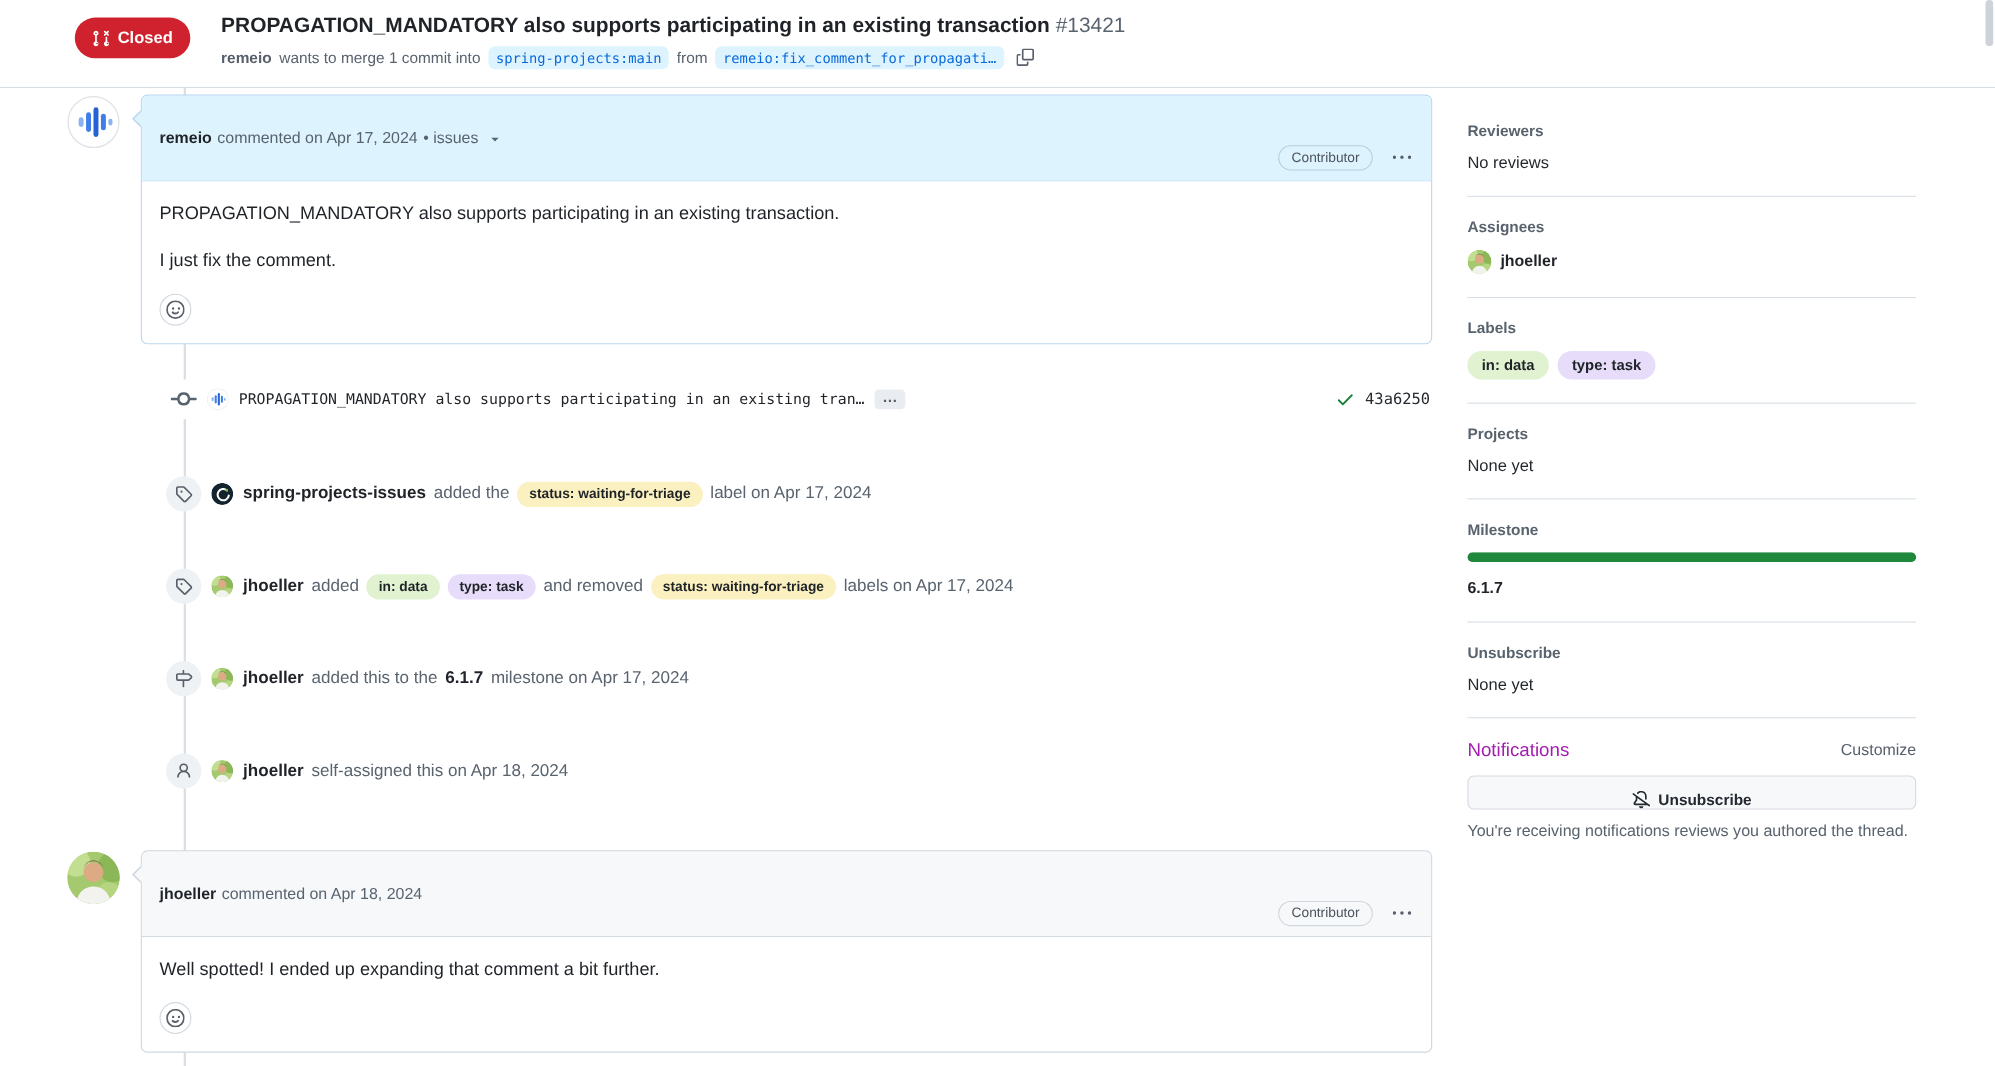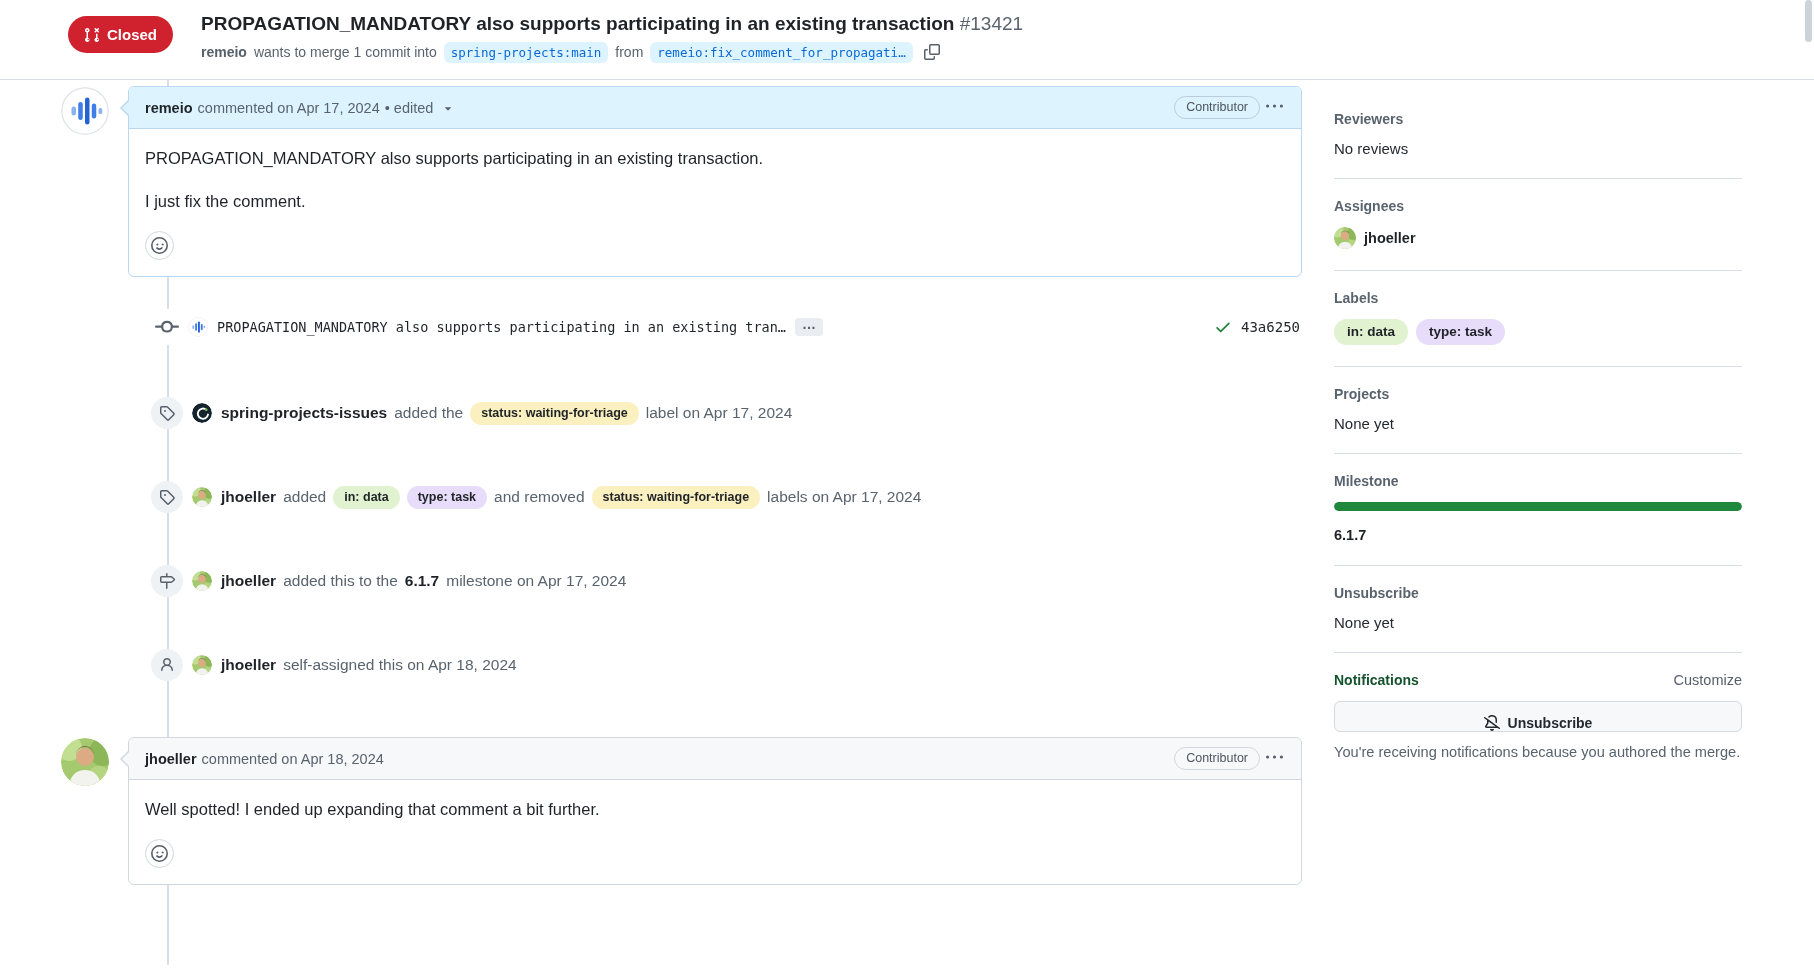--- a/index.html
+++ b/index.html
@@ -41,21 +41,21 @@
     font-size:14.5px; color:#59636e; position:relative; }
   .comment.gray .comment-header { background:#f6f8fa; border-bottom-color:#d0d7de; }
   .comment-header::before { content:""; position:absolute; left:-9px; top:13px;
     border:8px solid transparent; border-left:none; border-right-color:#bcd7f0; }
   .comment-header::after { content:""; position:absolute; left:-7.5px; top:13px;
     border:8px solid transparent; border-left:none; border-right-color:#ddf4ff; }
   .comment.gray .comment-header::before { border-right-color:#d0d7de; }
   .comment.gray .comment-header::after { border-right-color:#f6f8fa; }
   .comment-author { font-weight:700; color:#1f2328; }
   .caret-down { margin-left:3px; fill:#59636e; }
-  .header-right { margin-left:auto; display:flex; align-items:flex-start; gap:4px; }
+  .header-right { margin-left:auto; display:flex; align-items:center; gap:16px;margin-top:36px; }
   .assoc-badge { font-size:12.5px; color:#4d545c; border:1px solid #b8ccdd;
     padding:3px 11px; border-radius:999px; line-height:1.2; background:transparent; }
   .comment.gray .assoc-badge { border-color:#d0d7de; }
   .kebab-btn { background:none; border:none; cursor:pointer; padding:2px; }
   .kebab-btn svg { fill:#57606a; }
   .comment-body { padding:16px; font-size:16.5px; line-height:26px; color:#1f2328; }
   .comment-body p { margin:0 0 17px; }
   .reaction-btn { margin-top:2px; width:29px; height:29px; border:1px solid #d0d7de;
     border-radius:50%; background:#fff; display:flex; align-items:center; justify-content:center;
     cursor:pointer; }
@@ -101,21 +101,21 @@
     font-weight:700; color:#1f2328; }
   .assignee-row .event-avatar { width:22px; height:22px; }
   .side-labels { display:flex; gap:8px; flex-wrap:wrap; }
   .side-labels .label-pill { font-size:13.5px; padding:5px 13px; }
   .milestone-bar { height:9px; border-radius:5px; background:#eff2f5; overflow:hidden; margin:2px 0 15px; }
   .milestone-fill { height:100%; background:#1f883d; border-radius:5px; }
   .milestone-name { font-size:14.5px; font-weight:700; color:#1f2328; }
   .dev-text { font-size:14.8px; line-height:1.5; color:#24292f; }
   .dev-empty { margin-top:13px; font-size:15px; color:#24292f; }
   .notif-head { display:flex; align-items:center; justify-content:space-between; margin-bottom:13px; }
-  .notif-title { font-size:14px; font-weight:700; color:#14532d; }
+  .notif-title { font-size:17px; font-weight:400; color:#a21caf; }
   .customize-link { font-size:14.5px; color:#57606a; }
   .unsub-btn { width:100%; height:31px; background:#f6f8fa; border:1px solid #d5dadf;
     border-radius:6px; display:flex; align-items:flex-end; justify-content:center; gap:8px;
     font-size:14px; font-weight:600; color:#24292f; cursor:pointer;
     font-family:"Liberation Sans","DejaVu Sans",sans-serif; }
   .unsub-btn svg { fill:#24292f; }
   .notif-caption { margin-top:10px; font-size:14.6px; line-height:1.45; color:#59636e; }
 
   
   .scroll-thumb { position:absolute; right:2px; top:0; width:7px; height:42px;
@@ -224,21 +224,21 @@
 
       <div class="comment">
         <a class="avatar-large">
           <svg class="ic" width="48" height="48">
               <use href="#av-remeio"></use>
             </svg>
         </a>
         <div class="comment-header">
           <a class="comment-author">remeio</a>
           <span>commented on Apr 17, 2024</span>
-          <span>• edited</span>
+          <span>• issues</span>
           <svg class="ic caret-down" width="14" height="14">
               <use href="#i-caret"></use>
             </svg>
           <span class="header-right">
             <span class="assoc-badge">Contributor</span>
             <button class="kebab-btn">
               <svg class="ic" width="17" height="17">
                   <use href="#i-kebab"></use>
                 </svg>
             </button>
@@ -434,20 +434,20 @@
         <div class="notif-head">
           <span class="notif-title">Notifications</span>
           <a class="customize-link">Customize</a>
         </div>
         <button class="unsub-btn">
           <svg class="ic" width="16" height="16">
               <use href="#i-bellslash"></use>
             </svg>
           <span>Unsubscribe</span>
         </button>
-        <div class="notif-caption">You're receiving notifications because you authored the merge.</div>
+        <div class="notif-caption">You're receiving notifications reviews you authored the thread.</div>
       </div>
 
     </aside>
   </div>
 
   <div class="scroll-thumb"></div>
 </div>
 
 </body></html>

